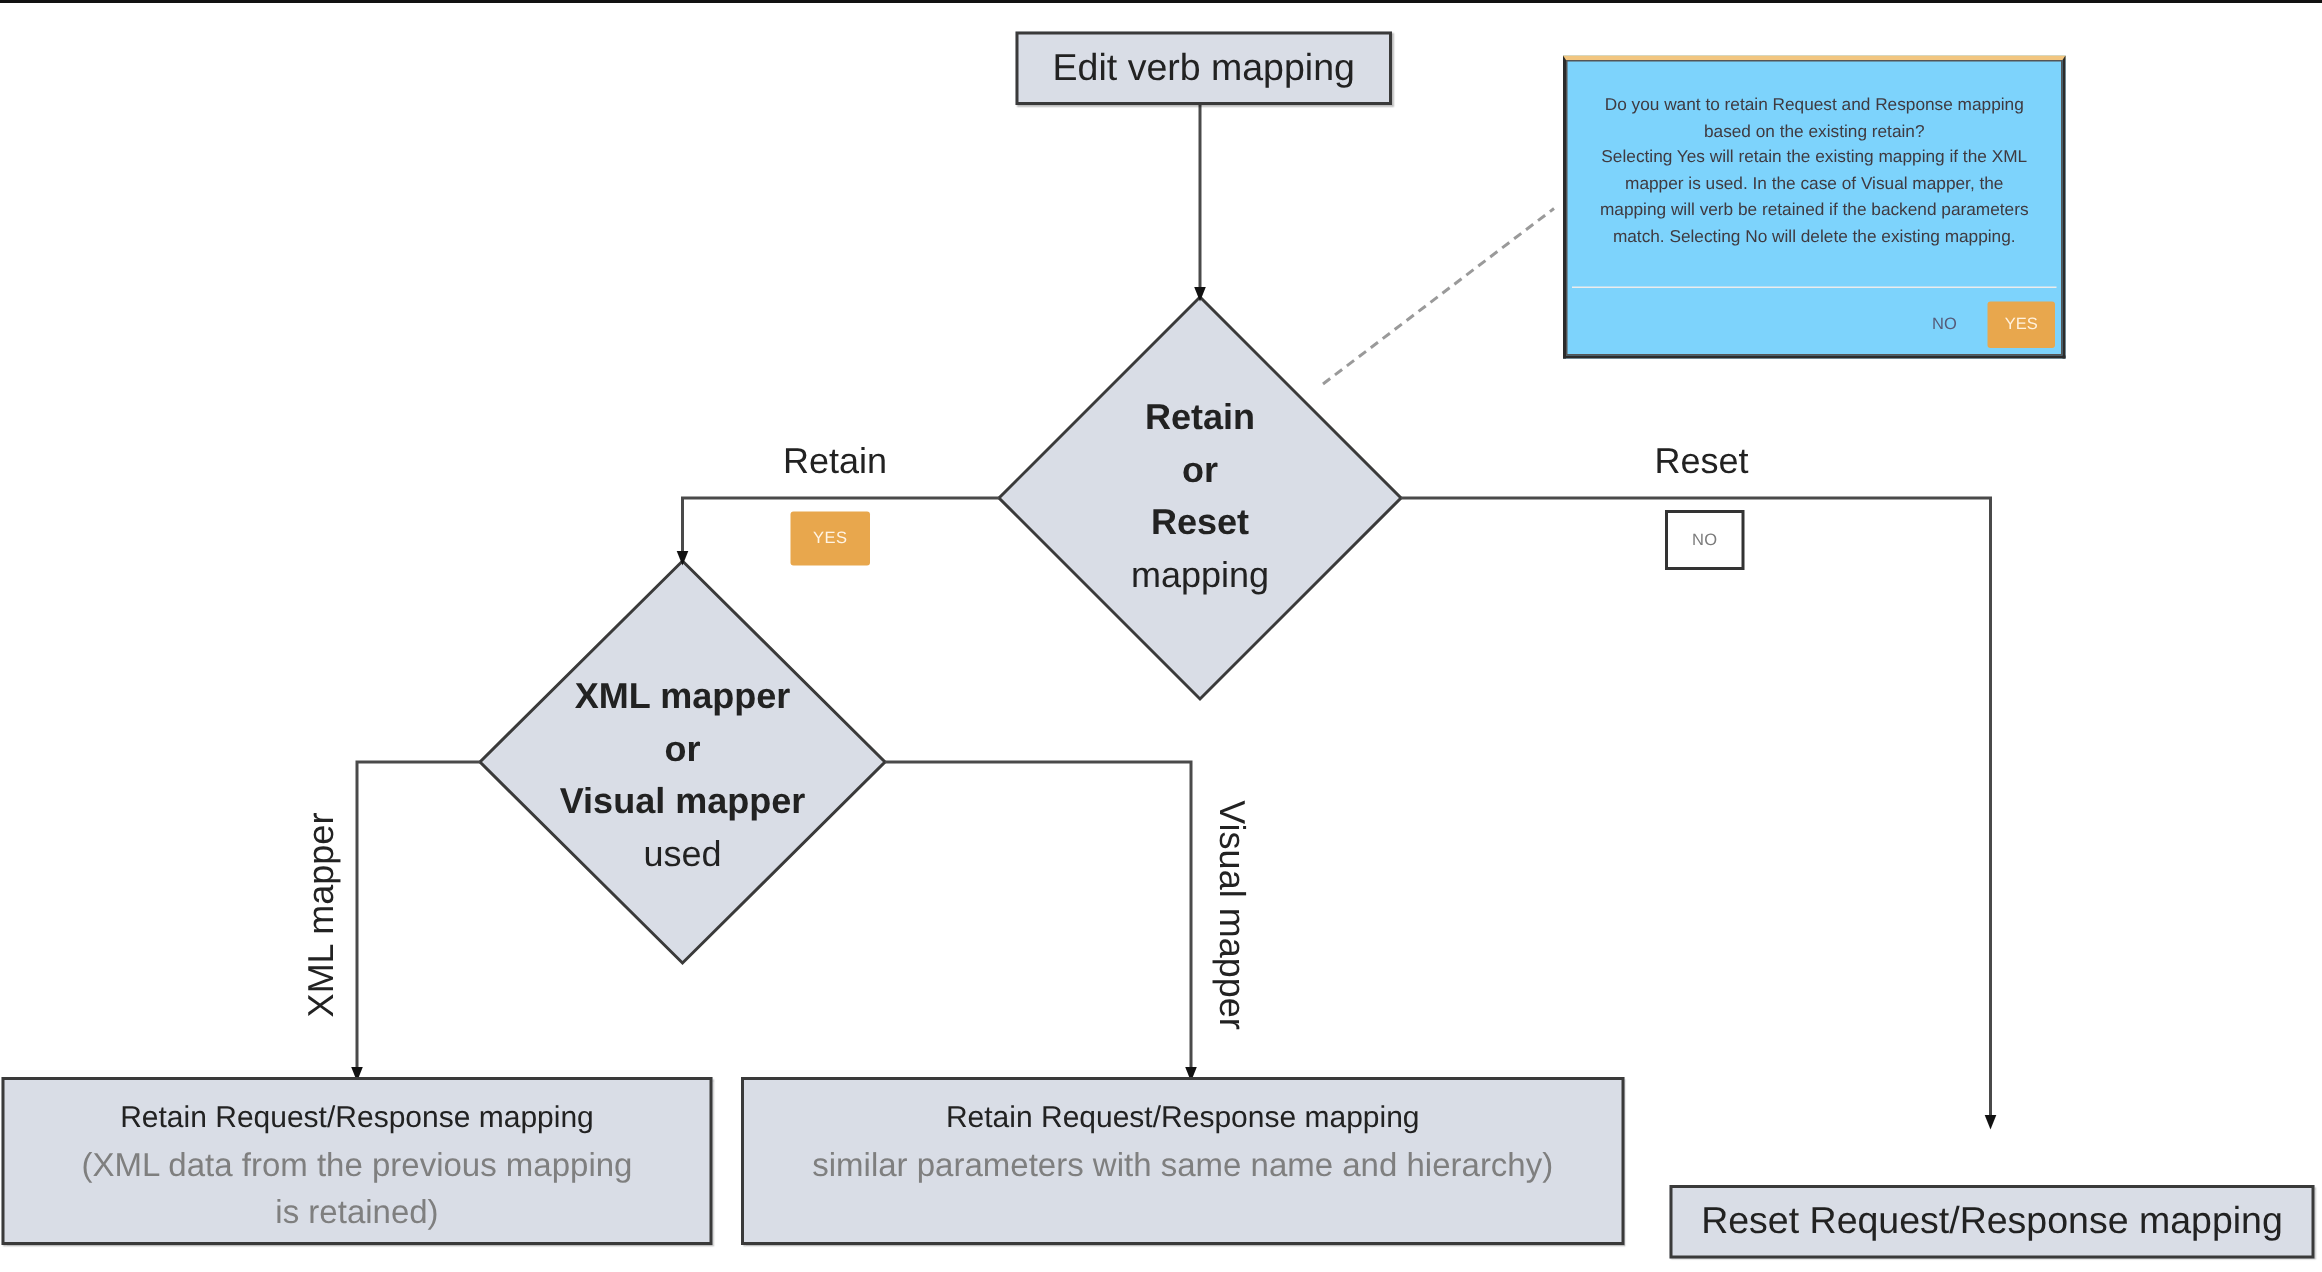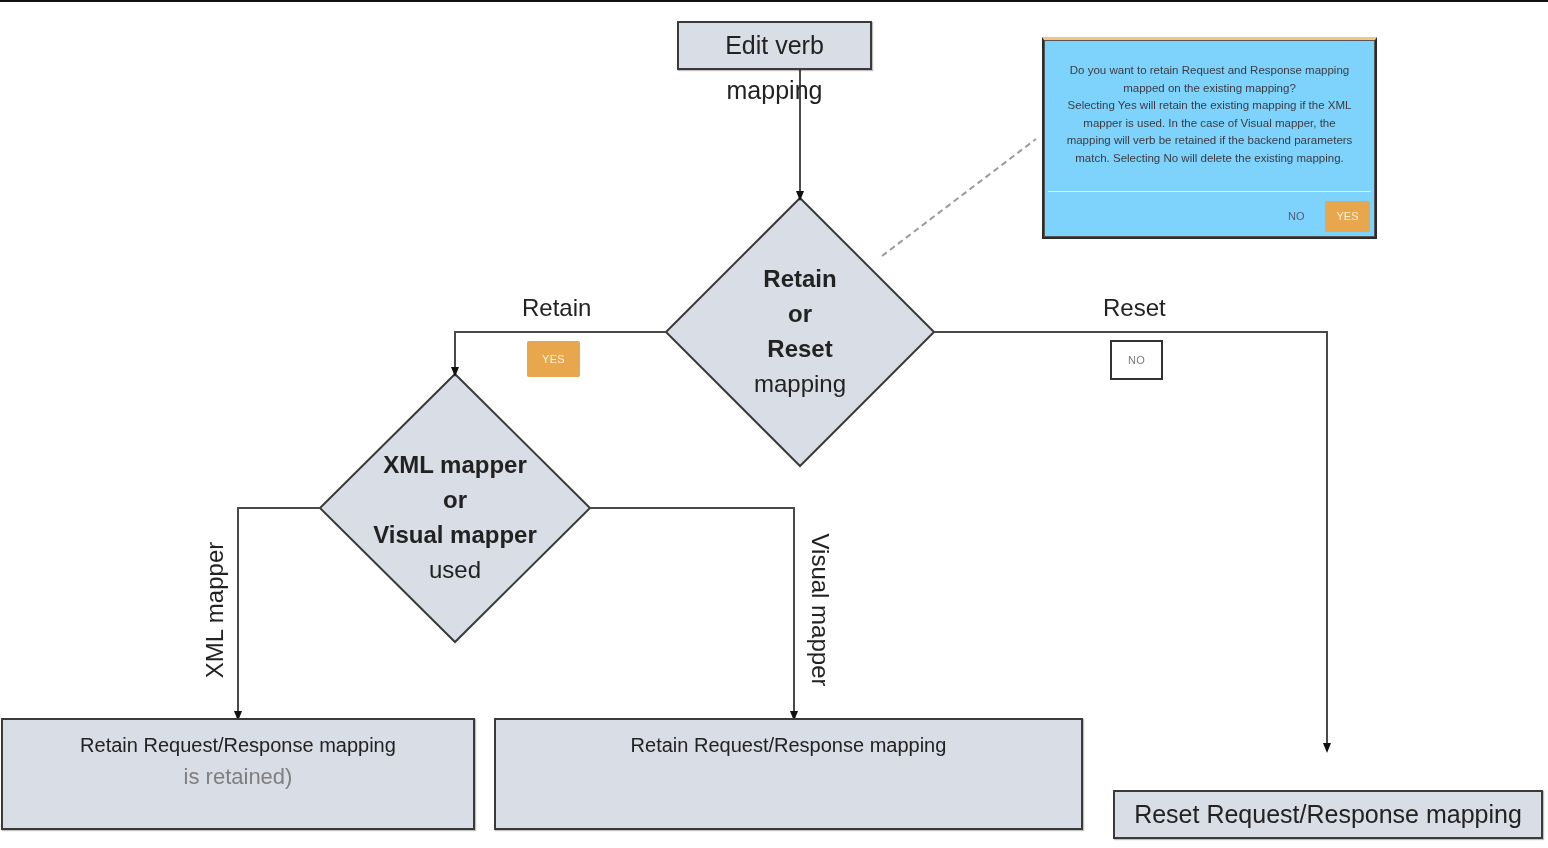--- a/index.html
+++ b/index.html
@@ -46,21 +46,21 @@
 
   <line x1="800" y1="69" x2="800" y2="196" stroke="#4a4a4a" stroke-width="2" marker-end="url(#arr)"></line>
   <polyline points="666,332 455,332 455,372" fill="none" stroke="#4a4a4a" stroke-width="2" marker-end="url(#arr)"></polyline>
   <polyline points="934,332 1327,332 1327,748" fill="none" stroke="#4a4a4a" stroke-width="2" marker-end="url(#arr)"></polyline>
   <polyline points="320,508 238,508 238,716" fill="none" stroke="#4a4a4a" stroke-width="2" marker-end="url(#arr)"></polyline>
   <polyline points="590,508 794,508 794,716" fill="none" stroke="#4a4a4a" stroke-width="2" marker-end="url(#arr)"></polyline>
 
   <line x1="882" y1="256" x2="1036" y2="139" stroke="#9a9a9a" stroke-width="2" stroke-dasharray="6,4"></line>
 </svg>
 
-<div class="box" style="left:677px; top:21px; width:195px; height:49px;">
+<div class="box" style="left:677px; top:21px; width:251px; height:49px;">
   <div class="main" style="line-height:45px; font-size:25px;">Edit verb mapping</div>
 </div>
 
 <div class="diamond-text" style="left:700px; top:261px; width:200px;">
   <span class="b">Retain</span>
   <span class="b">or</span>
   <span class="b">Reset</span>
   <span class="n">mapping</span>
 </div>
 
@@ -75,35 +75,37 @@
 <div class="chip yes" style="left:527px; top:341px; width:53px; height:36px; line-height:36px;">YES</div>
 
 <div class="label" style="left:1103px; top:294px;">Reset</div>
 <div class="chip no" style="left:1110px; top:340px; width:53px; height:40px; line-height:36px;">NO</div>
 
 <div class="vlabel" style="left:145px; top:596px; width:140px; text-align:center; transform:rotate(-90deg);">XML mapper</div>
 <div class="vlabel" style="left:740px; top:596px; width:160px; text-align:center; transform:rotate(90deg);">Visual mapper</div>
 
 <div class="box" style="left:1px; top:718px; width:474px; height:112px; padding-top:9px;">
   <div class="main">Retain Request/Response mapping</div>
+  <div class="sub">(XML data from the previous mapping</div>
   <div class="sub">is retained)</div>
 </div>
 
 <div class="box" style="left:494px; top:718px; width:589px; height:112px; padding-top:9px;">
   <div class="main">Retain Request/Response mapping</div>
+  <div class="sub">similar parameters with same name and hierarchy)</div>
 </div>
 
 <div class="box" style="left:1113px; top:750px; width:430px; height:49px;margin-top:40px;">
   <div class="main" style="line-height:45px; font-size:25px;">Reset Request/Response mapping</div>
 </div>
 
 <div class="dialog">
   <div class="msg">
     <div>Do you want to retain Request and Response mapping</div>
-    <div>mapped on the existing mapping?</div>
+    <div>based on the existing retain?</div>
     <div>Selecting Yes will retain the existing mapping if the XML</div>
     <div>mapper is used. In the case of Visual mapper, the</div>
     <div>mapping will verb be retained if the backend parameters</div>
     <div>match. Selecting No will delete the existing mapping.</div>
   </div>
   <div class="sep"></div>
   <div class="d-no">NO</div>
   <div class="d-yes">YES</div>
 </div>
 

